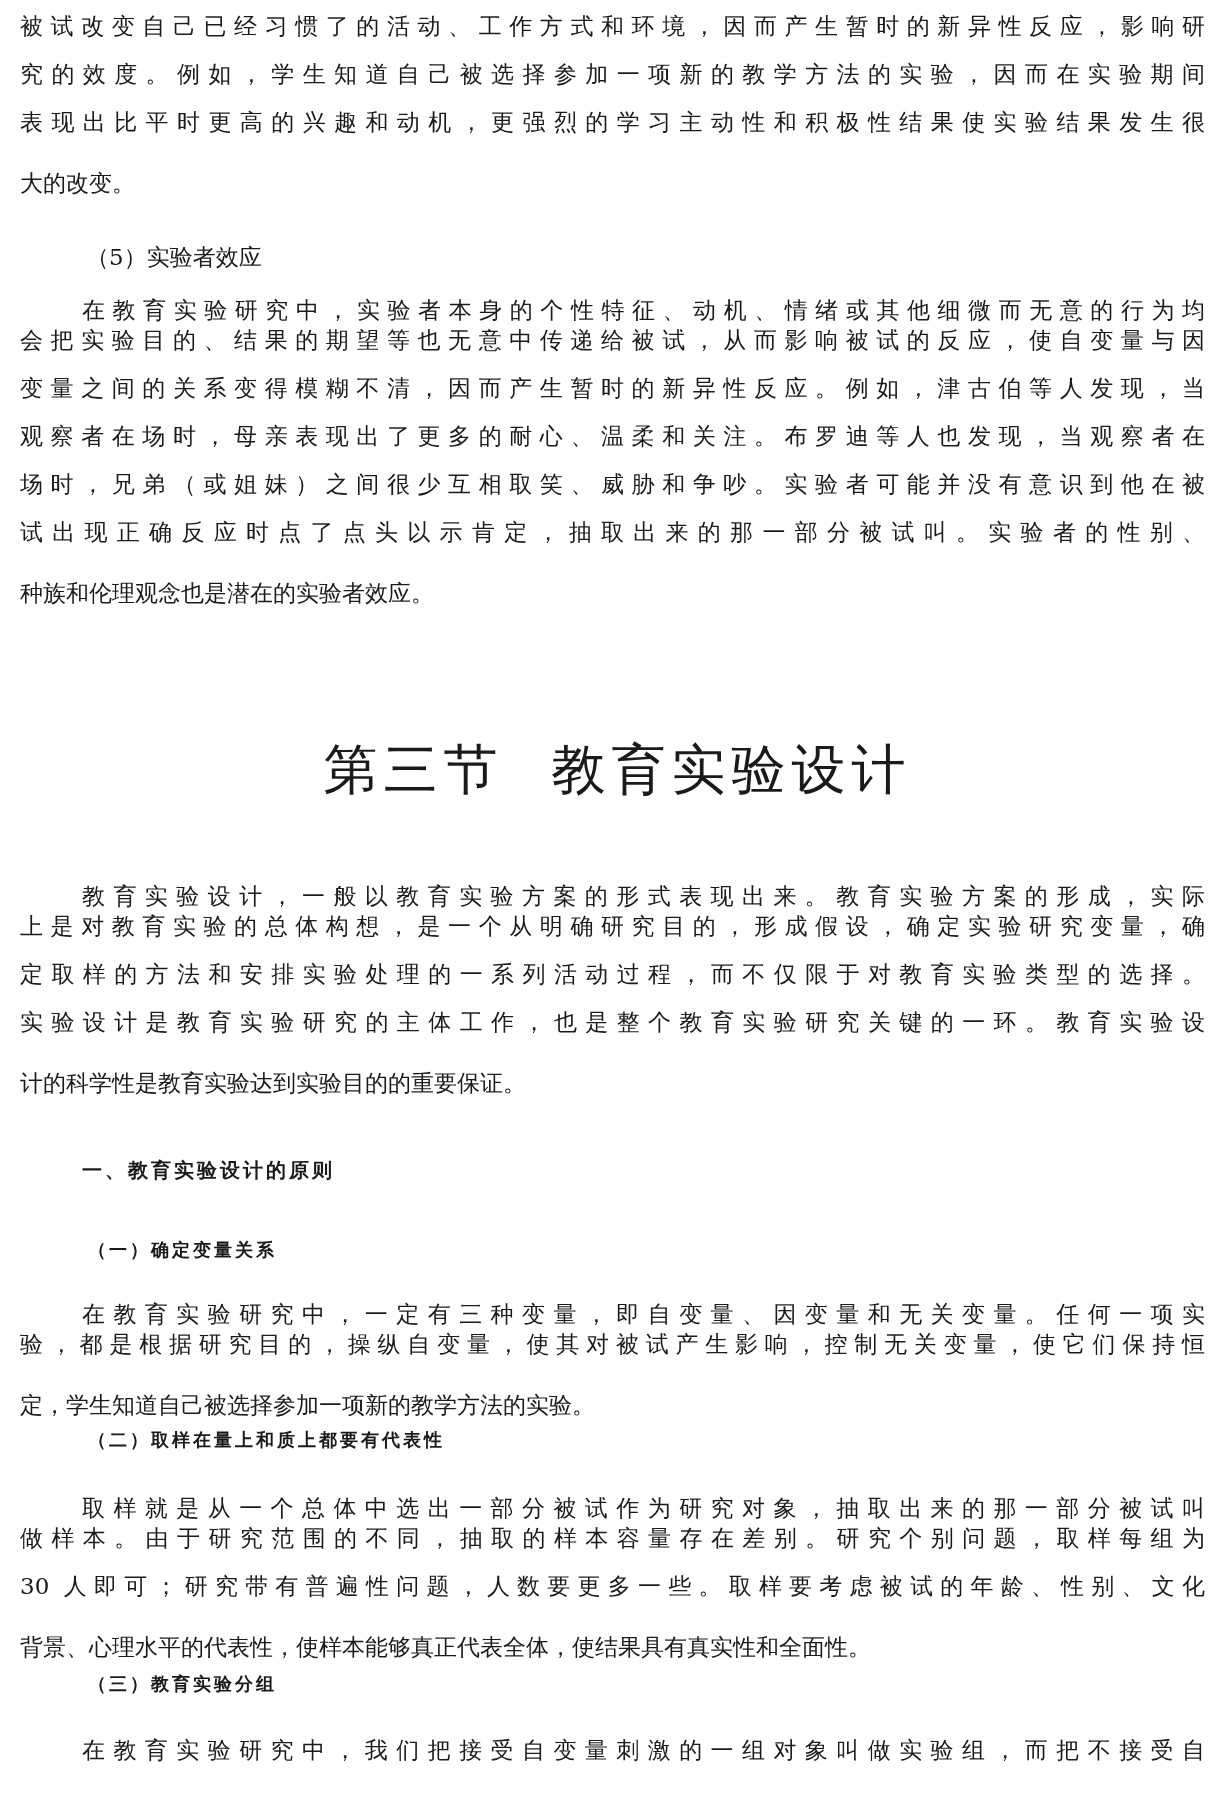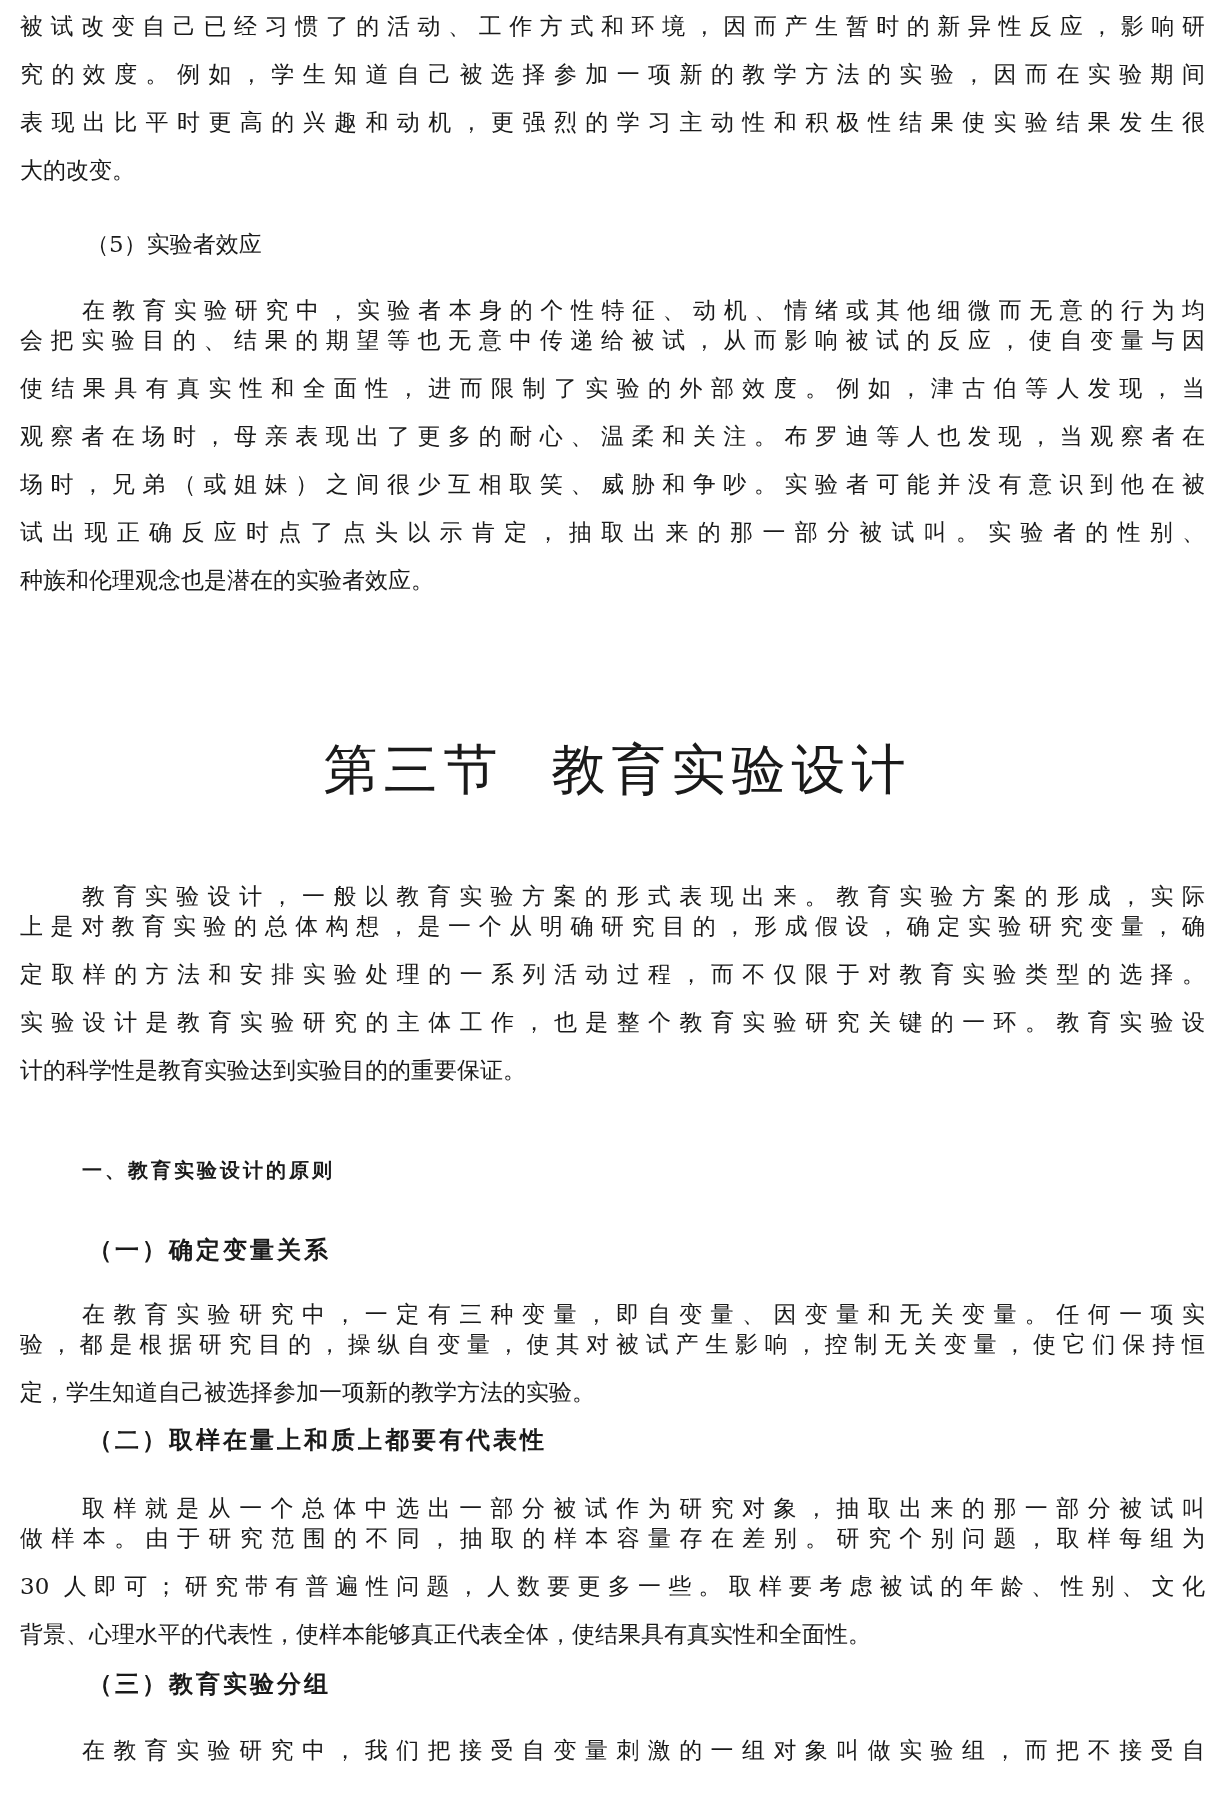--- a/index.html
+++ b/index.html
@@ -1,44 +1,44 @@
 <!DOCTYPE html>
 <html><head>
 <meta charset="utf-8">
 <style>
   html, body { margin: 0; padding: 0; background: #ffffff; }
   body { width: 1223px; height: 1816px; position: relative; overflow: hidden;
          font-family: "DejaVu Serif", "Liberation Serif", serif; color: #1a1a1a; }
   .line { position: absolute; left: 20px; width: 1185px; font-size: 23px; line-height: 40px;
           white-space: nowrap; text-align: justify; text-align-last: justify; letter-spacing: 0; }
-  .line.last { text-align-last: left; }
+  .line.last { text-align-last: left; margin-top: 13px; }
   .line.indent { left: 82px; width: 1123px; margin-top: 18px; }
   .title { position: absolute; left: 0; width: 1223px; text-align: center; font-size: 54px;
            line-height: 56px; top: 742px; letter-spacing: 6px; margin-left: 6px; }
   .title .gap { display: inline-block; width: 48px; }
   .h2 { position: absolute; left: 82px; font-family: "DejaVu Sans", "Liberation Sans", sans-serif;
         font-weight: bold; font-size: 20px; line-height: 40px; letter-spacing: 3px; }
   .h3 { position: absolute; left: 88px; font-family: "DejaVu Sans", "Liberation Sans", sans-serif;
-        font-weight: bold; font-size: 24px; line-height: 36px; letter-spacing: 3px; }
+        font-weight: bold; font-size: 18px; line-height: 36px; letter-spacing: 3px; }
 </style>
 </head>
 <body>
 
 <div>
   <div class="line" style="top:6px">被试改变自己已经习惯了的活动、工作方式和环境，因而产生暂时的新异性反应，影响研</div>
   <div class="line" style="top:54px">究的效度。例如，学生知道自己被选择参加一项新的教学方法的实验，因而在实验期间</div>
   <div class="line" style="top:102px">表现出比平时更高的兴趣和动机，更强烈的学习主动性和积极性结果使实验结果发生很</div>
   <div class="line last" style="top:150px">大的改变。</div>
 </div>
 
 <div>
   <div class="line last" style="top:224px; left:86px; width:auto;">（5）实验者效应</div>
   <div class="line indent" style="top:272px">在教育实验研究中，实验者本身的个性特征、动机、情绪或其他细微而无意的行为均</div>
   <div class="line" style="top:320px">会把实验目的、结果的期望等也无意中传递给被试，从而影响被试的反应，使自变量与因</div>
-  <div class="line" style="top:368px">使结果具有真实性和全面性，进而限制了实验的外部效度。例如，津古伯等人发现，当</div>
+  <div class="line" style="top:368px">变量之间的关系变得模糊不清，因而产生暂时的新异性反应。例如，津古伯等人发现，当</div>
   <div class="line" style="top:416px">观察者在场时，母亲表现出了更多的耐心、温柔和关注。布罗迪等人也发现，当观察者在</div>
   <div class="line" style="top:464px">场时，兄弟（或姐妹）之间很少互相取笑、威胁和争吵。实验者可能并没有意识到他在被</div>
   <div class="line" style="top:512px">试出现正确反应时点了点头以示肯定，抽取出来的那一部分被试叫。实验者的性别、</div>
   <div class="line last" style="top:560px">种族和伦理观念也是潜在的实验者效应。</div>
 </div>
 
 <div class="title">
   <span>第三节</span><span class="gap"></span><span>教育实验设计</span>
 </div>
 

